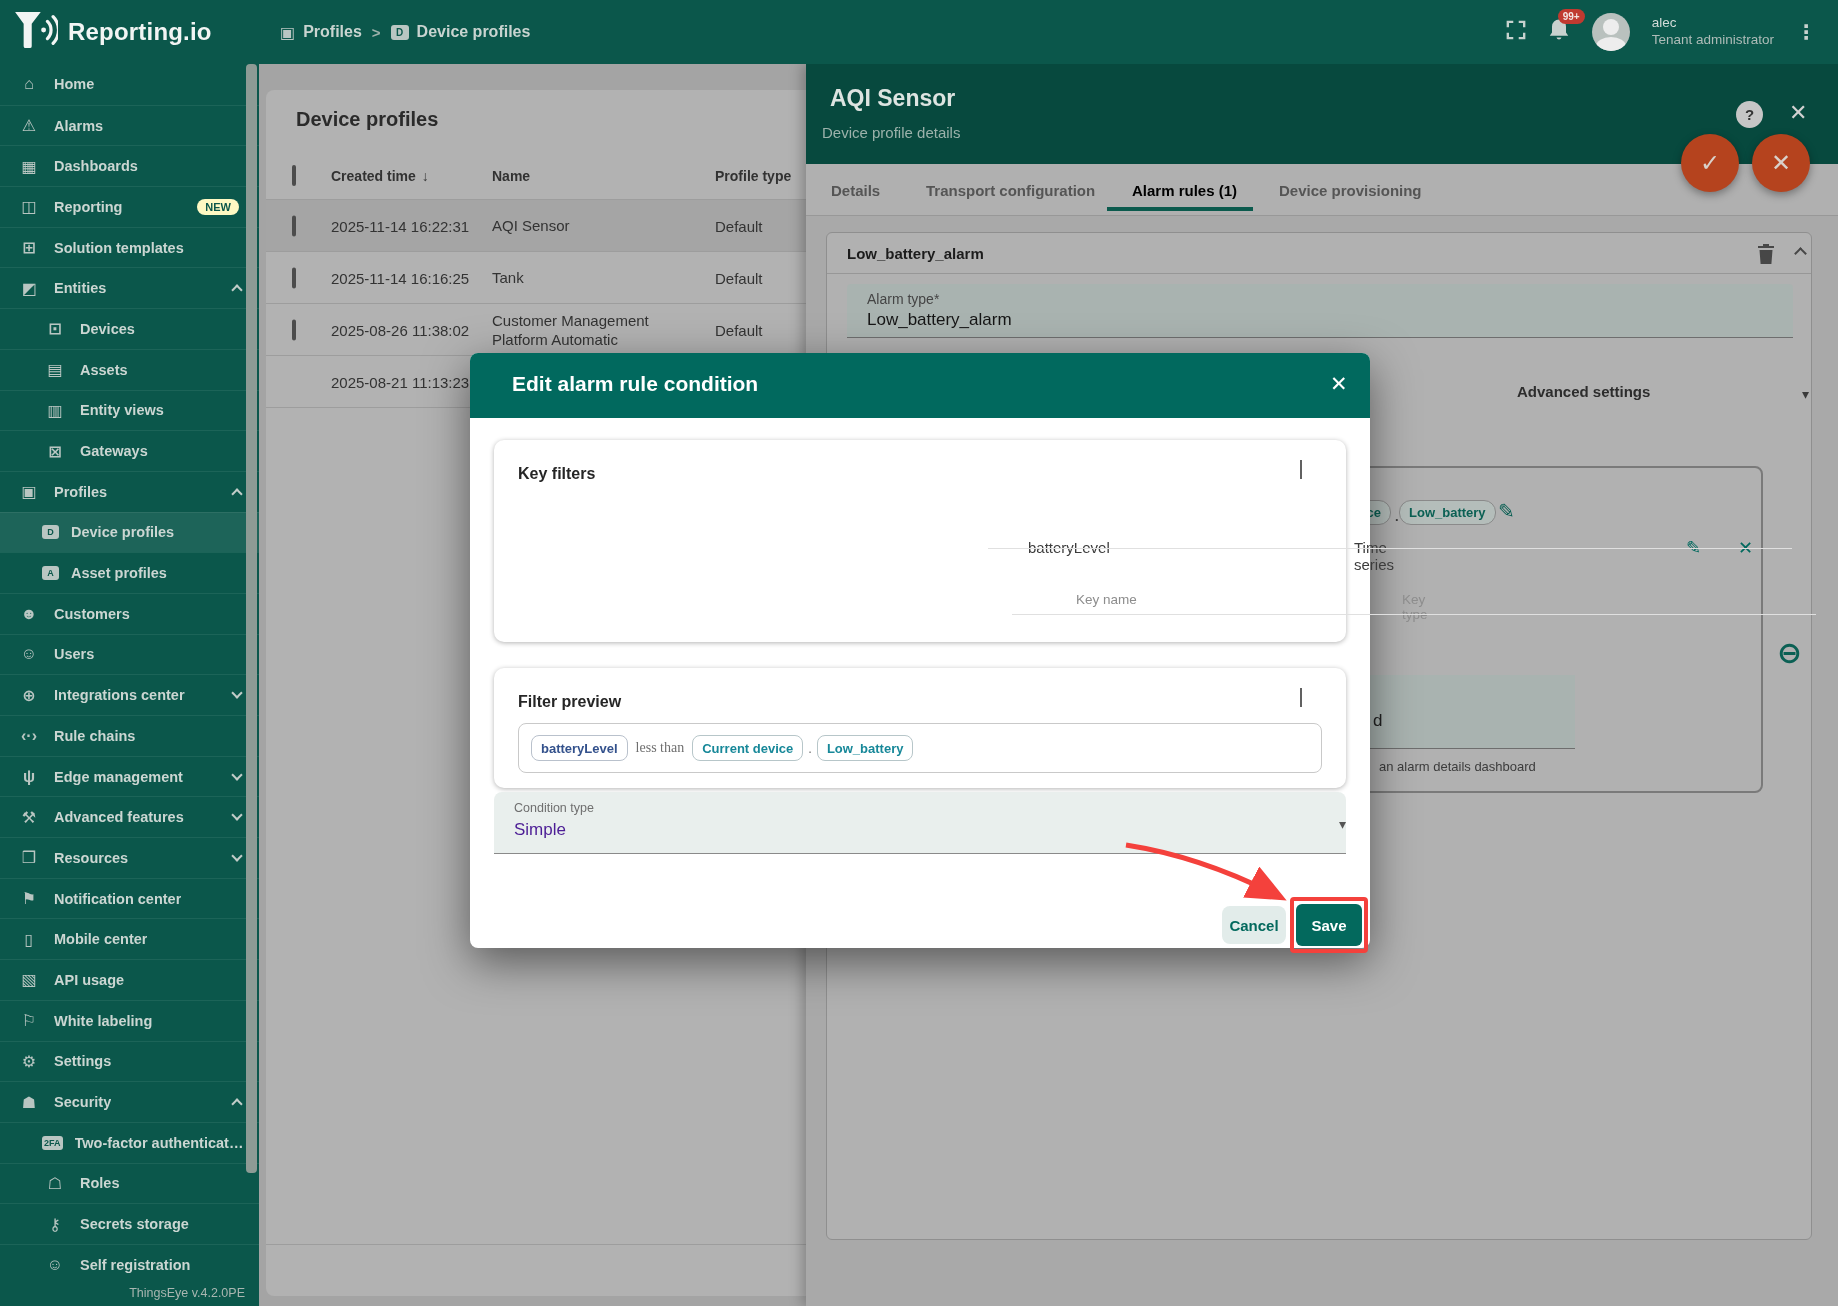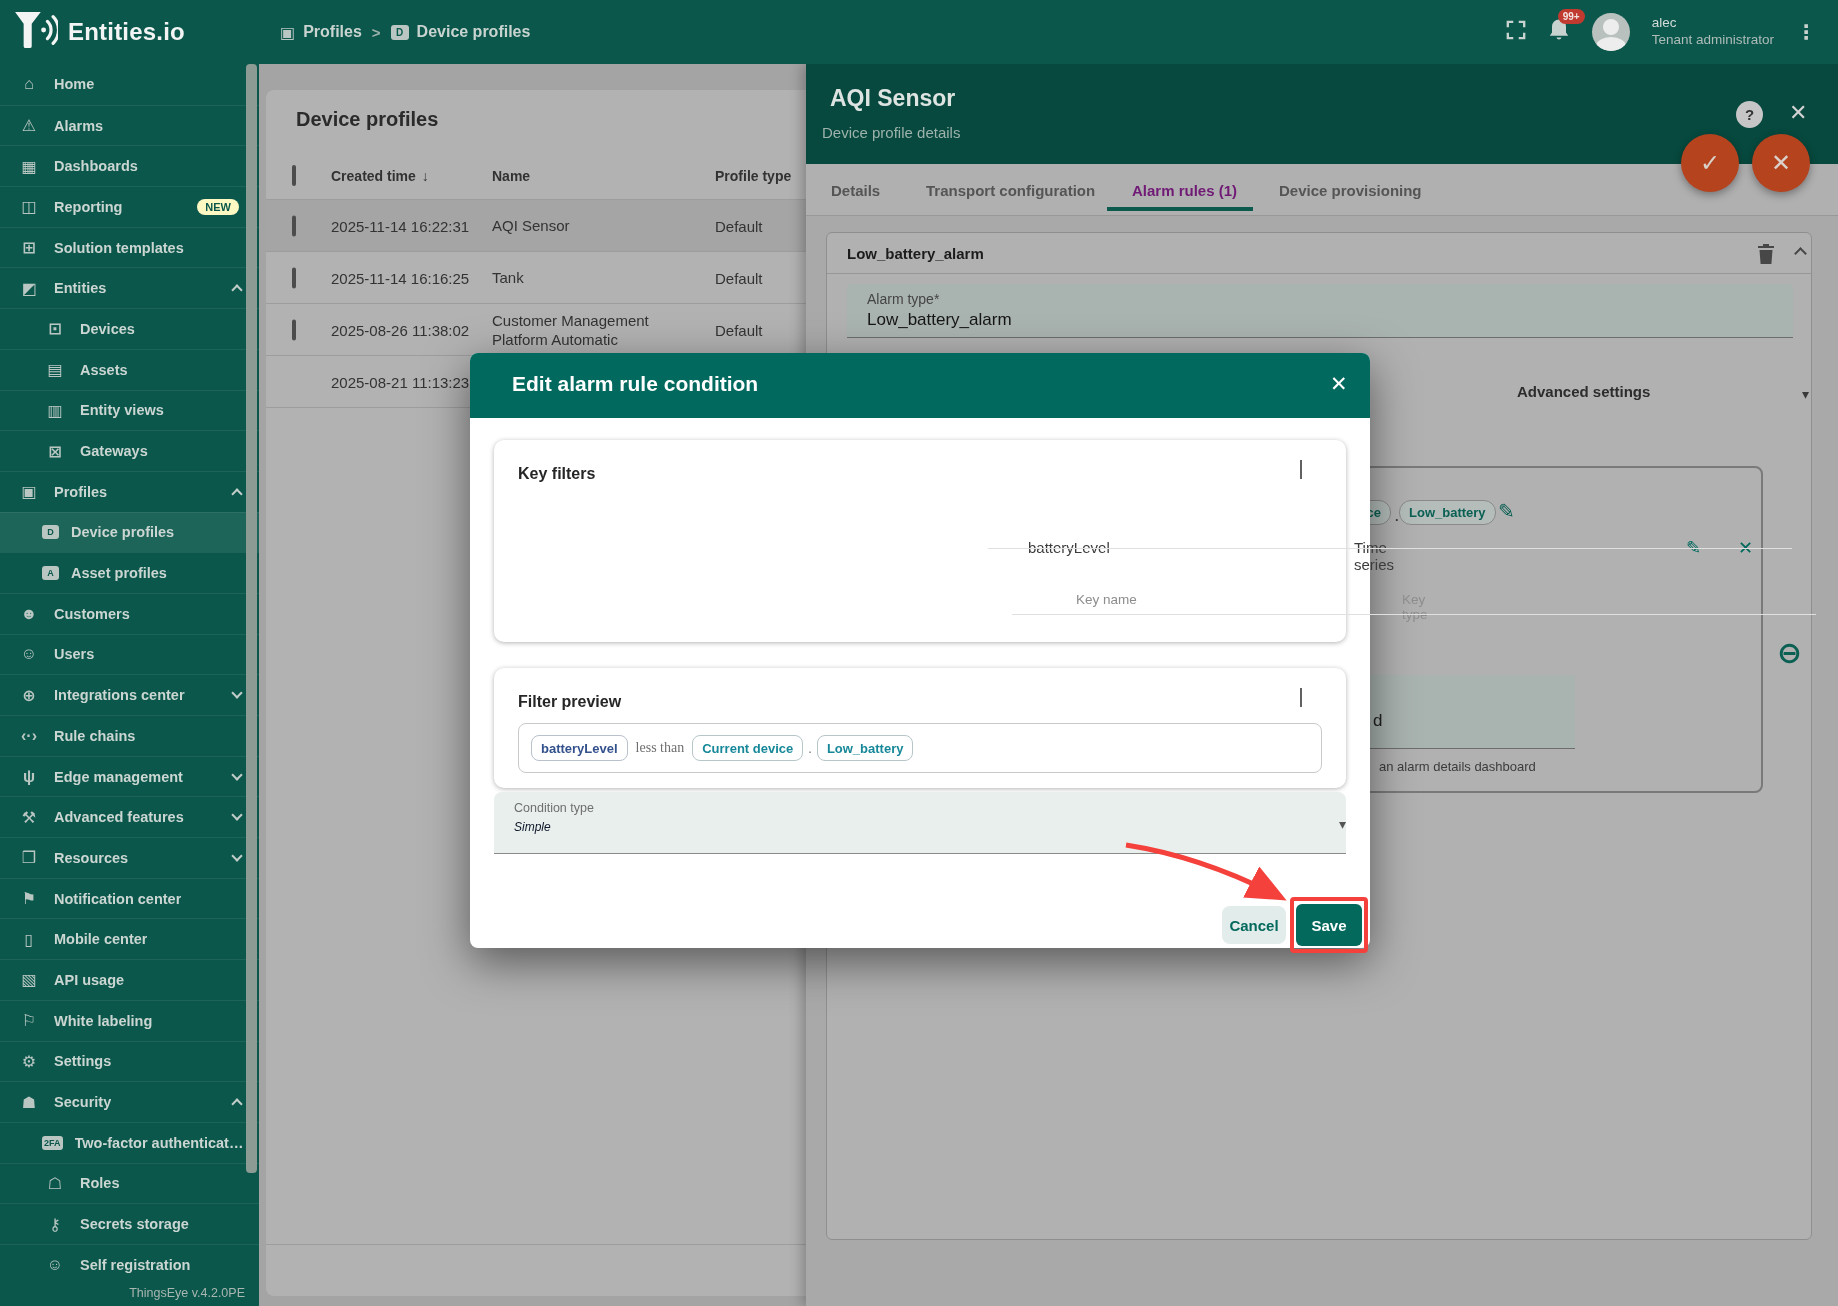--- a/index.html
+++ b/index.html
@@ -64,21 +64,21 @@
 
   
   #details-panel { position:absolute; left:806px; top:64px; width:1032px; height:1242px; background:#a9a9a9; z-index:3; box-shadow:-4px 0 12px rgba(0,0,0,.25); }
   #dp-header { position:absolute; left:0; top:0; width:100%; height:100px; background:#07493e; }
   #dp-title { position:absolute; left:24px; top:21px; color:#dde4e1; font-size:23px; font-weight:bold; }
   #dp-subtitle { position:absolute; left:16px; top:60px; color:#9cb2ab; font-size:15px; }
   #dp-help { position:absolute; left:930px; top:37px; width:27px; height:27px; border-radius:50%; background:#c6c6c6; color:#343434; font-size:15px; font-weight:bold; display:flex; align-items:center; justify-content:center; }
   #dp-close { position:absolute; left:983px; top:36px; color:#d2d2d2; font-size:22px; font-weight:bold; }
   #dp-tabs { position:absolute; left:0; top:100px; width:100%; height:52px; background:#b0b0b0; border-bottom:1px solid #989898; }
   .dp-tab { position:absolute; top:0; height:52px; display:flex; align-items:center; font-size:15px; font-weight:bold; color:#555; }
-  .dp-tab.active { color:#701a75;text-align:right; }
+  .dp-tab.active { color:#000000;text-align:right; }
   #tab-underline { position:absolute; left:301px; top:143px; width:146px; height:4px; background:#0b5a4d; }
   .fab { position:absolute; top:70px; width:58px; height:58px; border-radius:50%; background:#b5431e; color:#d9d1ca; font-size:24px; font-weight:bold; display:flex; align-items:center; justify-content:center; z-index:5; box-shadow:0 3px 8px rgba(0,0,0,.35); }
   #fab-check { left:875px; }
   #fab-cancel { left:946px; }
 
   
   #alarm-card { position:absolute; left:20px; top:168px; width:986px; height:1008px; background:#b1b1b1; border:1px solid #8f8f8f; border-radius:6px; }
   #alarm-name { position:absolute; left:20px; top:12px; font-size:15px; font-weight:bold; color:#1c1c1c; }
   #alarm-trash { position:absolute; left:929px; top:10px; }
   #alarm-collapse { position:absolute; left:969px; top:16px; }
@@ -118,21 +118,21 @@
   #add-key-btn { position:absolute; left:47px; top:239px; width:126px; height:36px; background:#03695d; color:#fff; font-size:15px; font-weight:bold; border:none; border-radius:8px; box-shadow:0 2px 4px rgba(0,0,0,.35); display:flex; align-items:center; justify-content:center; }
   #fp-card { top:315px; height:120px; }
   #fp-box { position:absolute; left:24px; top:55px; width:804px; height:50px; border:1.5px solid #c9c9c9; border-radius:8px; display:flex; align-items:center; padding-left:12px; gap:8px; }
   .fp-chip { height:26px; border:1.5px solid #b9c1cc; border-radius:8px; display:flex; align-items:center; padding:0 9px; font-size:13px; font-weight:bold; background:#fff; }
   .fp-chip.key { color:#33518c; }
   .fp-chip.teal { color:#178899; border-color:#b7c6c9; }
   .fp-op { font-size:14px; color:#6f6f6f;font-family:Liberation Serif, serif; }
   .fp-dot { font-size:13px; color:#6f6f6f; margin:0 -3px; }
   #cond-field { position:absolute; left:24px; top:439px; width:852px; height:62px; background:#e9efed; border-bottom:1px solid #8a8a8a; border-radius:8px 8px 0 0; }
   #cond-label { position:absolute; left:20px; top:9px; font-size:12.5px; color:#6f6f6f; }
-  #cond-value { position:absolute; left:20px; top:28px; font-size:12px; color:#0f172a;font-style:italic; }
+  #cond-value { position:absolute; left:20px; top:28px; font-size:17px; color:#4c1d95; }
   #cond-arrow { position:absolute; left:845px; top:24px; color:#555; font-size:14px; }
   #btn-cancel { position:absolute; left:752px; top:553px; width:64px; height:38px; background:#e2ecea; color:#03695d; font-size:15px; font-weight:bold; border:none; border-radius:8px; display:flex; align-items:center; justify-content:center; }
   #btn-save { position:absolute; left:826px; top:551px; width:66px; height:42px; background:#03695d; color:#fff; font-size:15px; font-weight:bold; border:none; border-radius:6px; display:flex; align-items:center; justify-content:center; }
 
   
   #save-highlight { position:absolute; left:1290px; top:897px; width:78px; height:56px; border:4px solid #f4413c; border-radius:4px; z-index:20; }
   #arrow-svg { position:absolute; left:1108px; top:833px; z-index:21; }
 </style>
 </head>
 <body>
@@ -140,21 +140,21 @@
 <div id="topbar">
   <div id="logo">
     <span>
       <svg width="44" height="38" viewBox="0 0 46 40">
         <path d="M1 1h27l-9.5 12.5V37a2 2 0 0 1-2 2h-4.5a2 2 0 0 1-2-2V13.5L1 1z" fill="#f2f5f4"></path>
         <circle cx="31" cy="20" r="2.6" fill="#f2f5f4"></circle>
         <path d="M35 11a12.5 12.5 0 0 1 0 18" stroke="#f2f5f4" stroke-width="3.4" fill="none" stroke-linecap="round"></path>
         <path d="M41 6a20 20 0 0 1 0 28" stroke="#f2f5f4" stroke-width="3.4" fill="none" stroke-linecap="round"></path>
       </svg>
     </span>
-    <span id="logo-text">Entities.io</span>
+    <span id="logo-text">Reporting.io</span>
   </div>
   <div class="crumb-wrap">
     <span class="crumb">
       <span class="glyph-icon">▣</span>
       <span>Profiles</span>
     </span>
     <span class="crumb-sep">&gt;</span>
     <span class="crumb">
       <span class="mini-badge-icon">D</span>
       <span>Device profiles</span>

